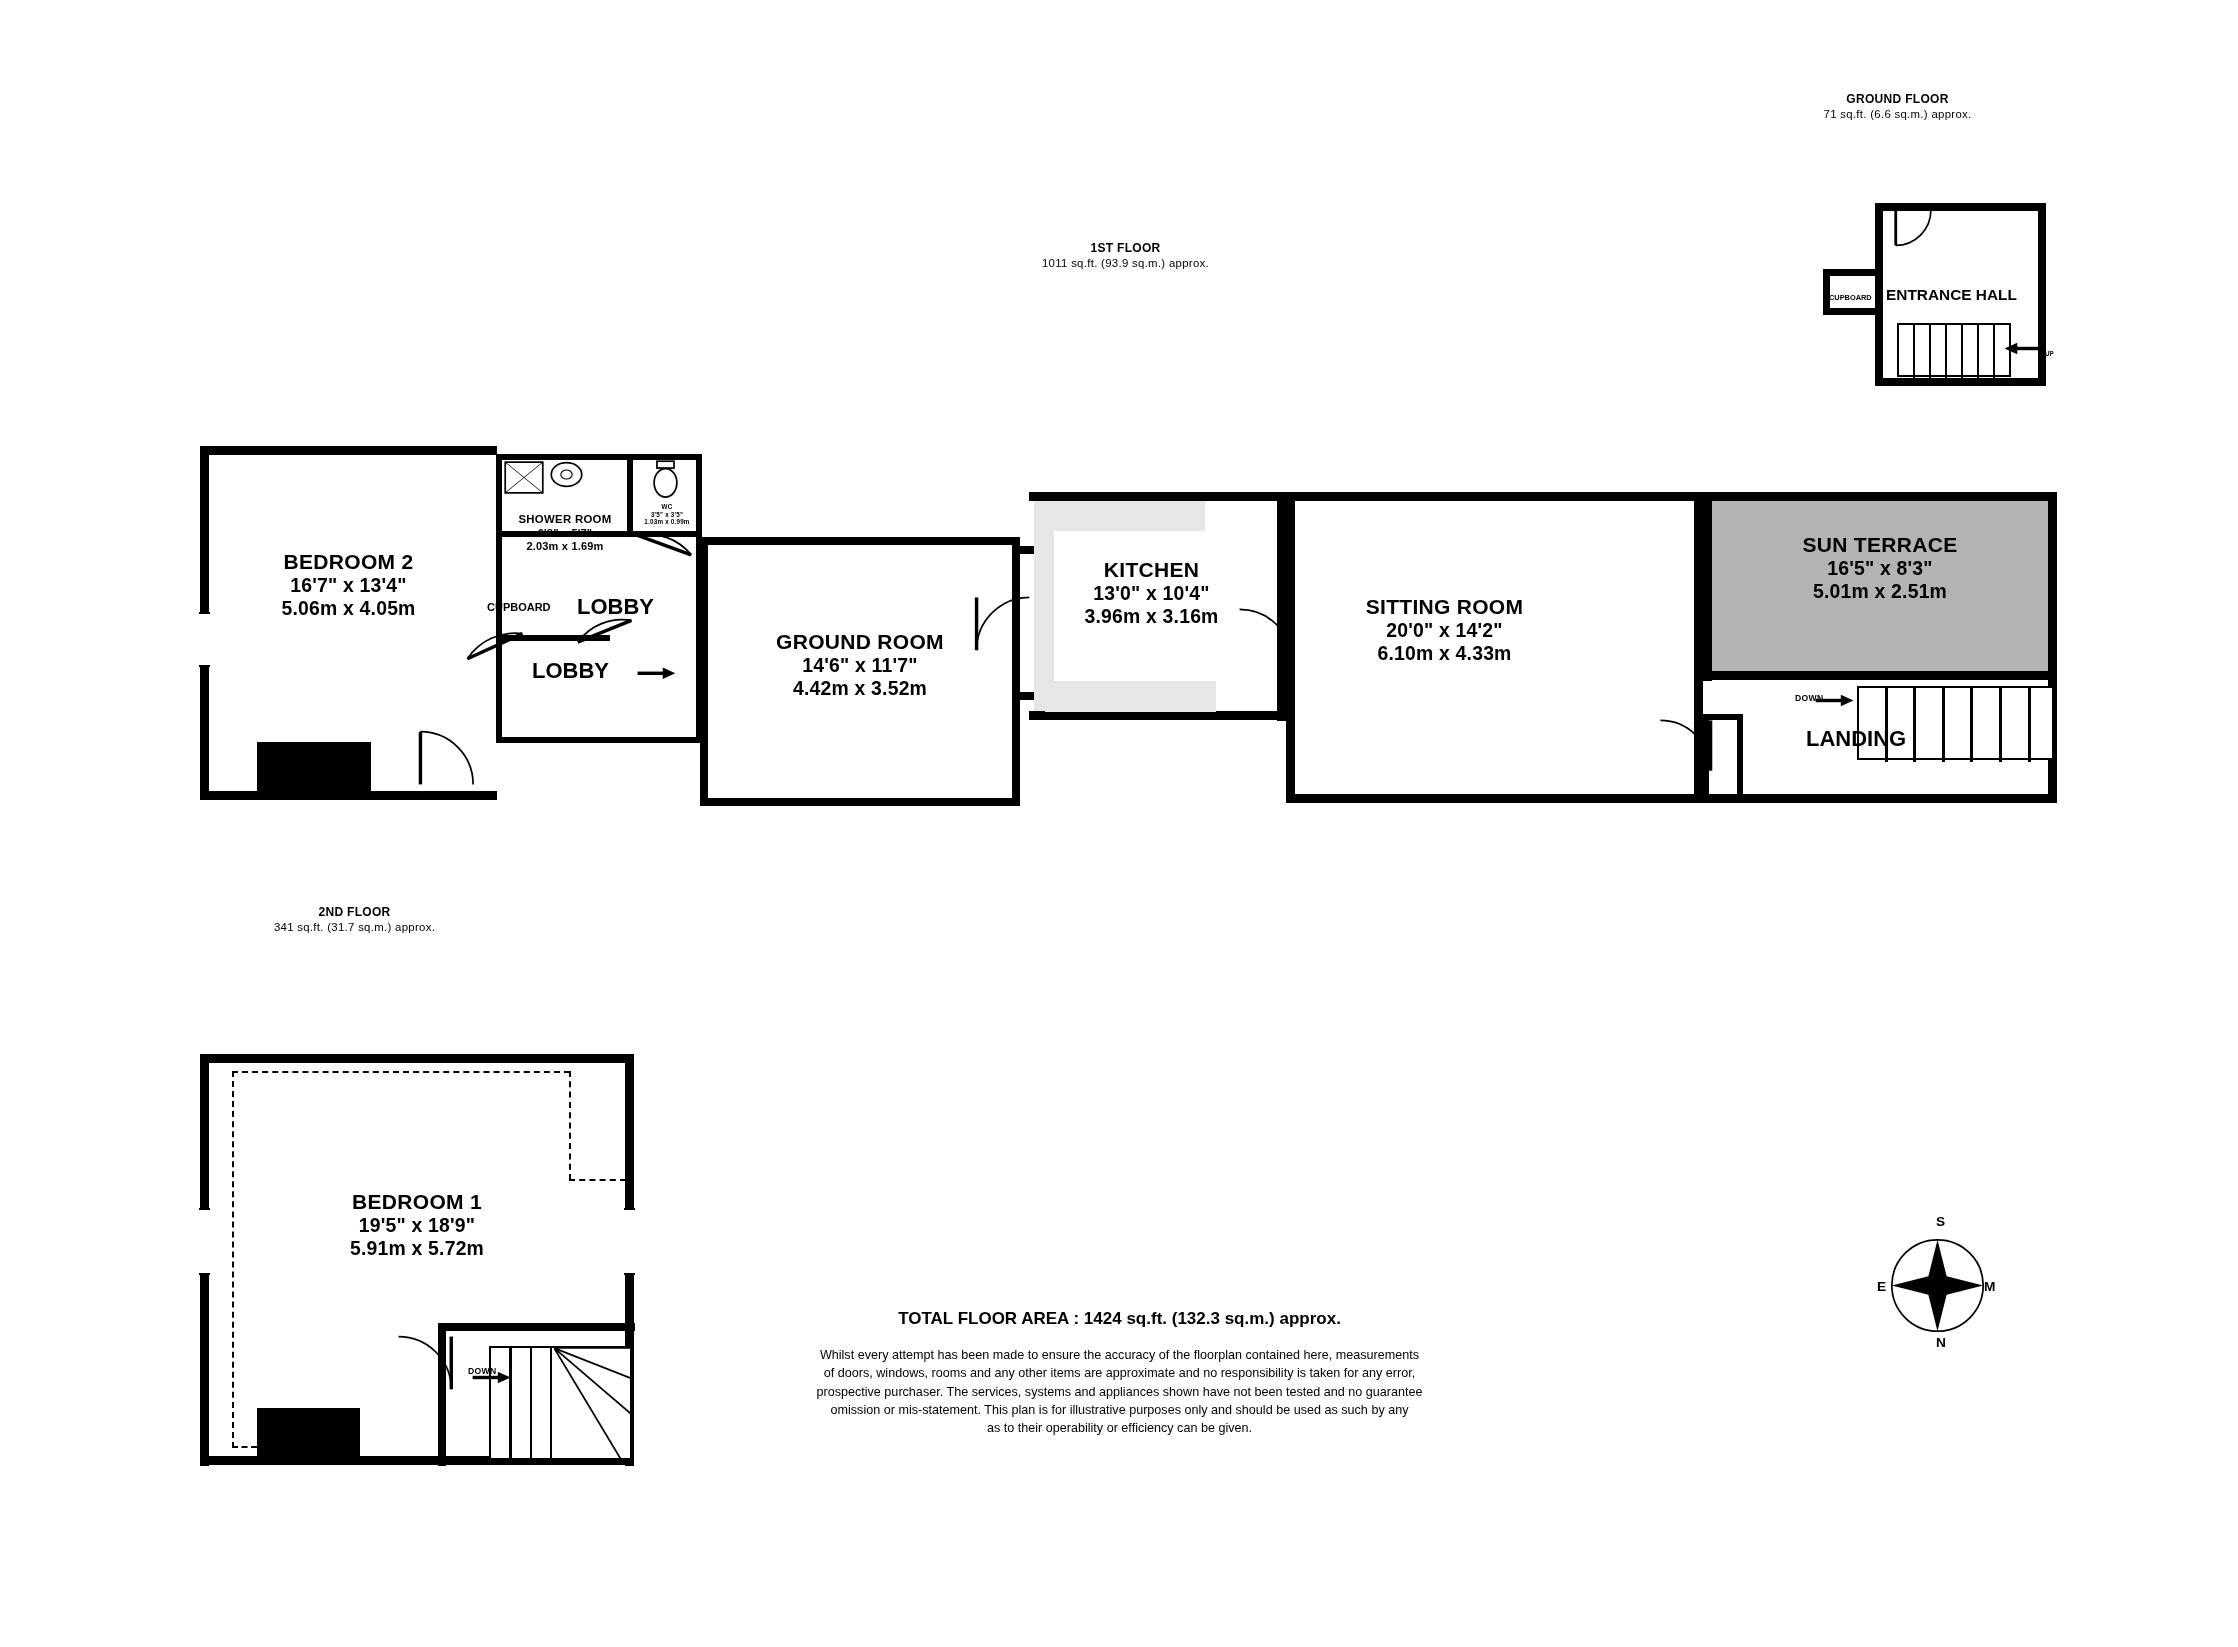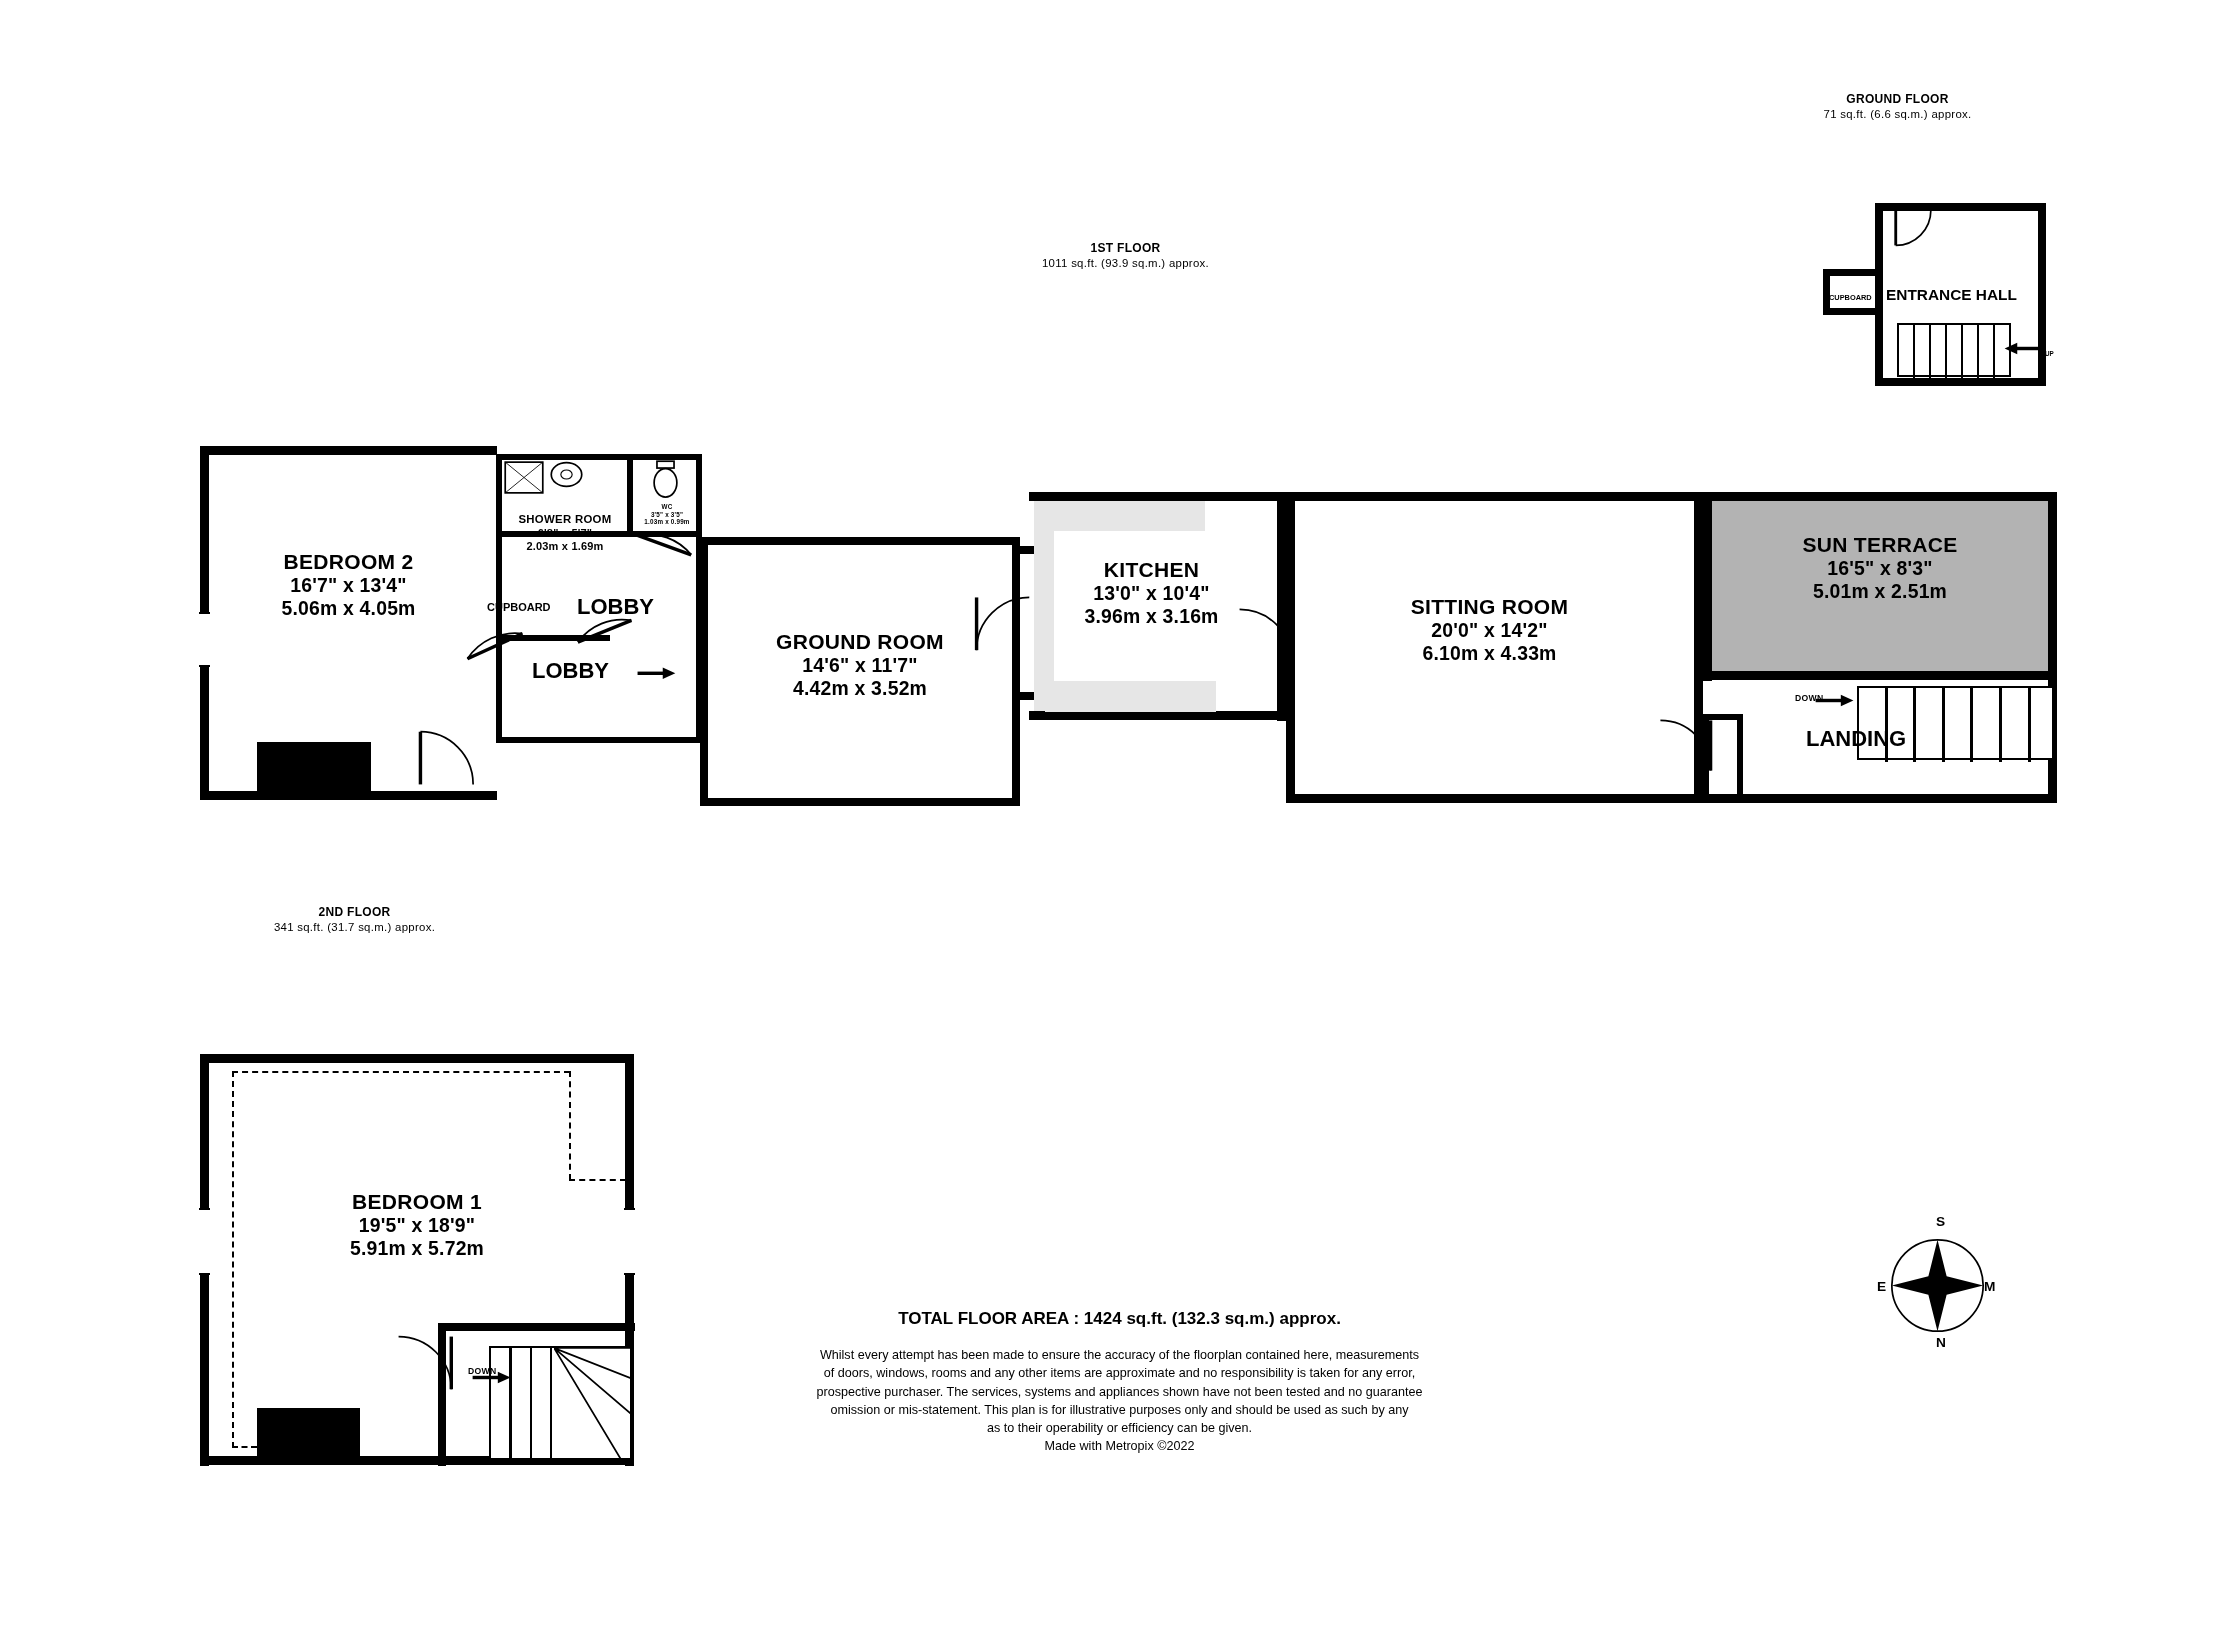--- a/index.html
+++ b/index.html
@@ -297,21 +297,21 @@
       <path d="M8 6 L8 98" stroke="#000" stroke-width="6" fill="none"></path>
       <path d="M8 98 A 92 92 0 0 1 100 6" stroke="#000" stroke-width="3" fill="none"></path>
     </svg>
 
     <div class="abs" style="left:1286px; top:492px; width:417px; height:311px;">
       <div class="wall" style="left:0; top:0; width:417px; height:9.1px;"></div>
       <div class="wall" style="left:0; top:0; width:9.1px; height:311px;"></div>
       <div class="wall" style="left:0; top:302px; width:417px; height:9.1px;"></div>
       <div class="wall" style="left:408px; top:0; width:9.1px; height:311px;"></div>
     </div>
-    <div class="room-label" style="left:1281px; top:594px; width:417px;">
+    <div class="room-label" style="left:1236px; top:594px; width:417px;">
       <div class="room-name">SITTING ROOM</div>
       <div class="room-dim">20'0"  x 14'2"</div>
       <div class="room-dim">6.10m  x 4.33m</div>
     </div>
 
     <div class="abs" style="left:1703px; top:492px; width:354px; height:189px;">
       <div class="abs grey-fill" style="left:9.1px; top:9.1px; width:336px; height:170px;"></div>
       <div class="wall" style="left:0; top:0; width:354px; height:9.1px;"></div>
       <div class="wall" style="left:0; top:0; width:9.1px; height:189px;"></div>
       <div class="wall" style="left:0; top:179px; width:354px; height:9.1px;"></div>
@@ -421,17 +421,16 @@
   </div>
 
   <div class="total-area" style="left:0; top:1309px;">TOTAL FLOOR AREA : 1424 sq.ft. (132.3 sq.m.) approx.</div>
 
   <div class="disclaimer" style="left:0; top:1346px;">
     <div>Whilst every attempt has been made to ensure the accuracy of the floorplan contained here, measurements</div>
     <div>of doors, windows, rooms and any other items are approximate and no responsibility is taken for any error,</div>
     <div>prospective purchaser. The services, systems and appliances shown have not been tested and no guarantee</div>
     <div>omission or mis-statement. This plan is for illustrative purposes only and should be used as such by any</div>
     <div>as to their operability or efficiency can be given.</div>
-    <div>Made with Metropix ©2022</div>
   </div>
 
 </div>
 
 
 </body></html>

